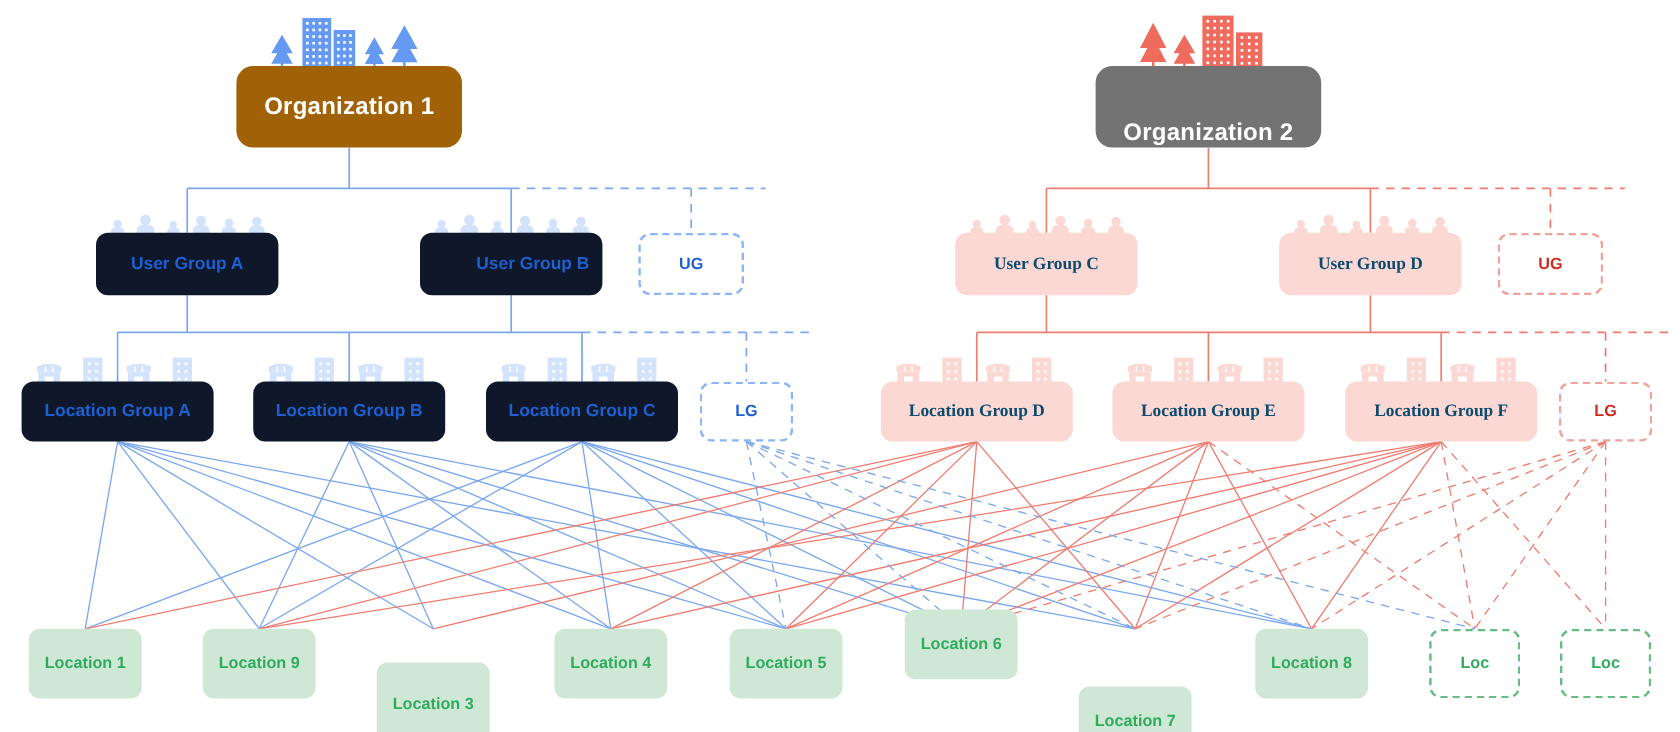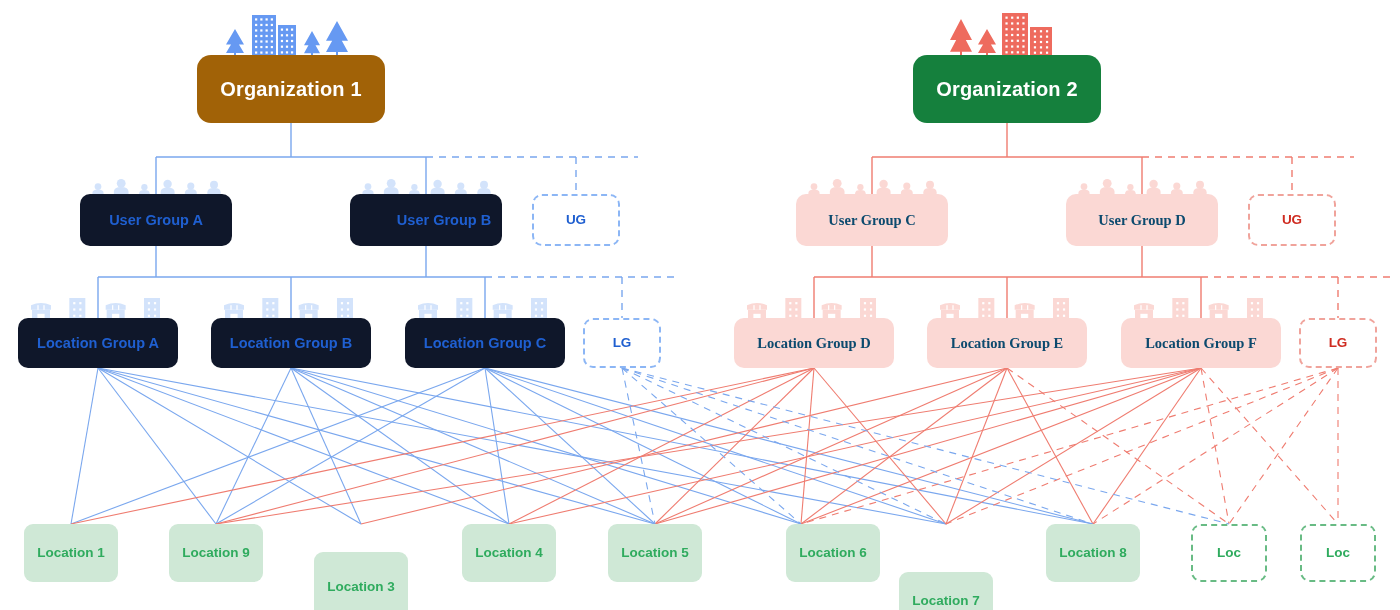--- a/index.html
+++ b/index.html
@@ -14,21 +14,21 @@
   .node{
     position:absolute;box-sizing:border-box;
     display:flex;align-items:center;justify-content:center;
     text-align:center;font-weight:700;line-height:1.15;
     border-radius:10px;z-index:3;
   }
   .org{
     border-radius:14px;font-size:20px;letter-spacing:.2px;
   }
   .org.blue{background:#a16207;color:#ffffff;}
-  .org.red{background:#15803d;color:#ffffff;}
+  .org.red{background:#737373;color:#ffffff;align-items:flex-end;}
   .grp{font-size:14.5px;border-radius:10px;}
   .grp.blue{background:#0f172a;color:#1f5fd0;}
   .grp.red{background:#fbd8d4;color:#0c4a6e;font-family:Liberation Serif, serif;}
   .loc{font-size:13.5px;border-radius:9px;background:#cfe8d6;color:#2fab5e;}
   .ghost{
     background:transparent;font-size:13.5px;font-weight:700;
     border-radius:10px;
   }
   .ghost.blue{border:2px dashed #8cb6f5;color:#1f5fd0;}
   .ghost.red{border:2px dashed #f0a39b;color:#cf2b20;}
@@ -608,21 +608,21 @@
     </div>
     <div class="node loc" style="left: 314px; top: 552px; width: 94px; height: 70px;">
       <span>Location 3</span>
     </div>
     <div class="node loc" style="left: 462px; top: 524px; width: 94px; height: 58px;">
       <span>Location 4</span>
     </div>
     <div class="node loc" style="left: 608px; top: 524px; width: 94px; height: 58px;">
       <span>Location 5</span>
     </div>
-    <div class="node loc" style="left: 754px; top: 524px; width: 94px; height: 58px; margin-left: 32px;">
+    <div class="node loc" style="left: 754px; top: 508px; width: 94px; height: 58px;">
       <span>Location 6</span>
     </div>
     <div class="node loc" style="left: 899px; top: 524px; width: 94px; height: 58px; margin-top: 48px;">
       <span>Location 7</span>
     </div>
     <div class="node loc" style="left: 1046px; top: 524px; width: 94px; height: 58px;">
       <span>Location 8</span>
     </div>
     <div class="node ghost green" style="left: 1191px; top: 524px; width: 76px; height: 58px;">
       <span>Loc</span>

